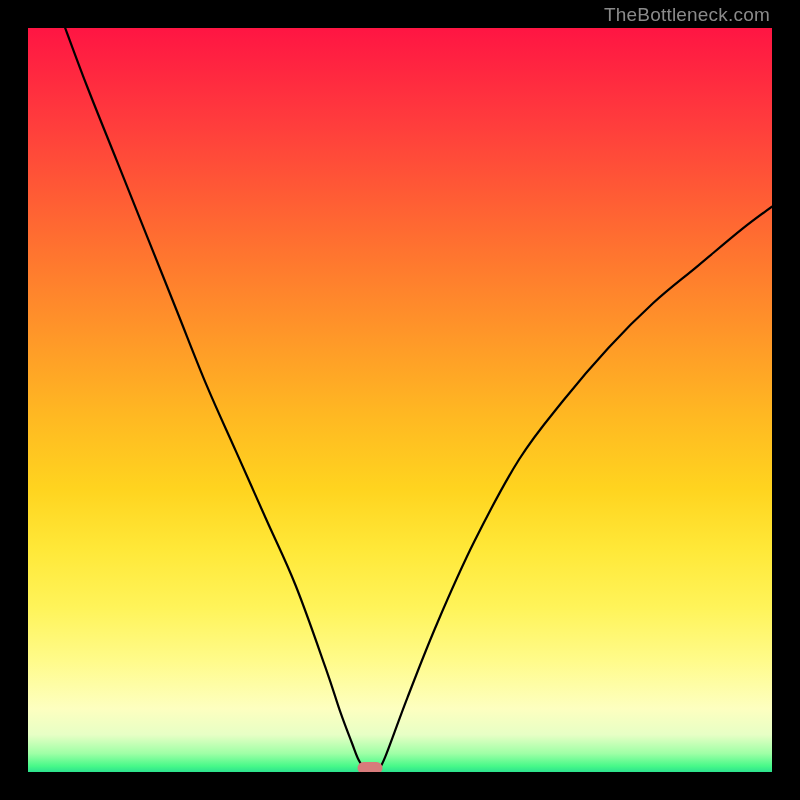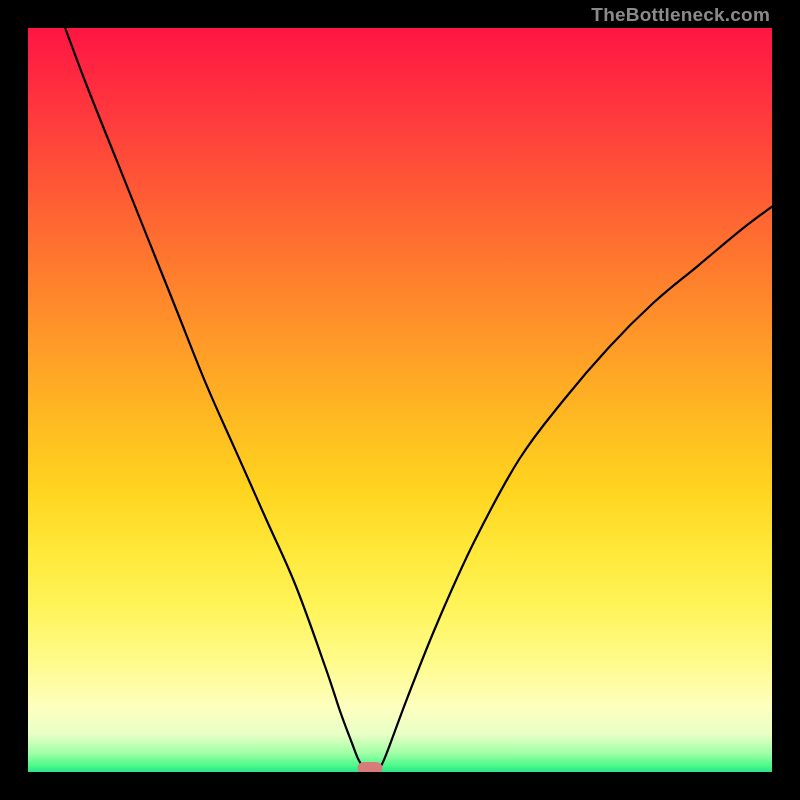--- a/index.html
+++ b/index.html
@@ -44,21 +44,21 @@
     );
     overflow: hidden;
   }
   .watermark {
     position: absolute;
     top: 4px;
     right: 30px;
     font-family: Arial, Helvetica, sans-serif;
     font-size: 19px;
     color: #8a8a8a;
-    font-weight: 700;
+    font-weight: 400;
     letter-spacing: 0.2px;
   }
   .curve-svg {
     position: absolute;
     top: 0;
     left: 0;
     width: 744px;
     height: 744px;
   }
   .marker {

